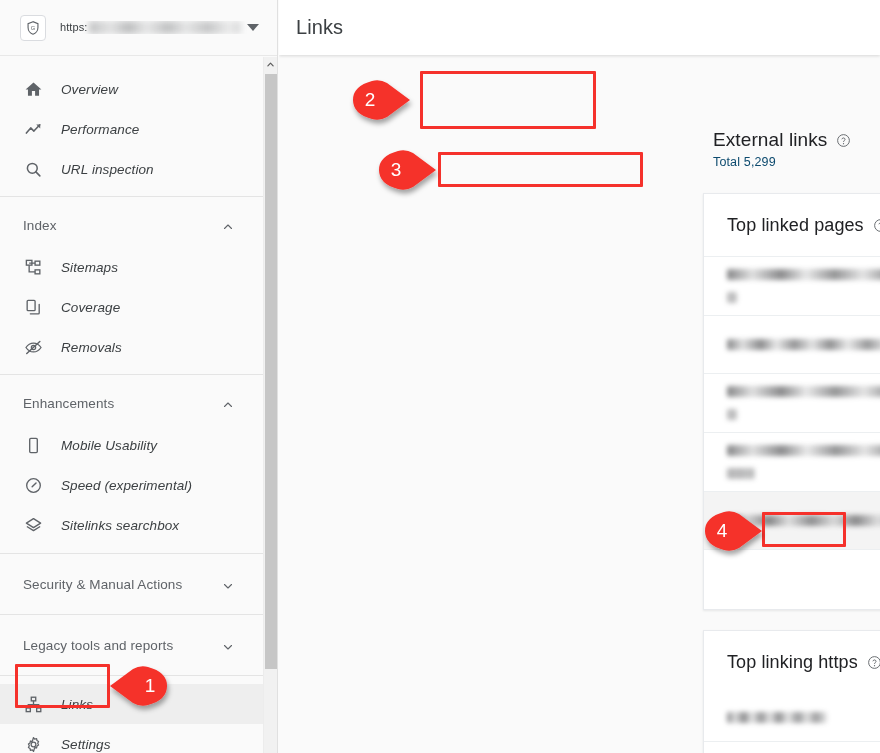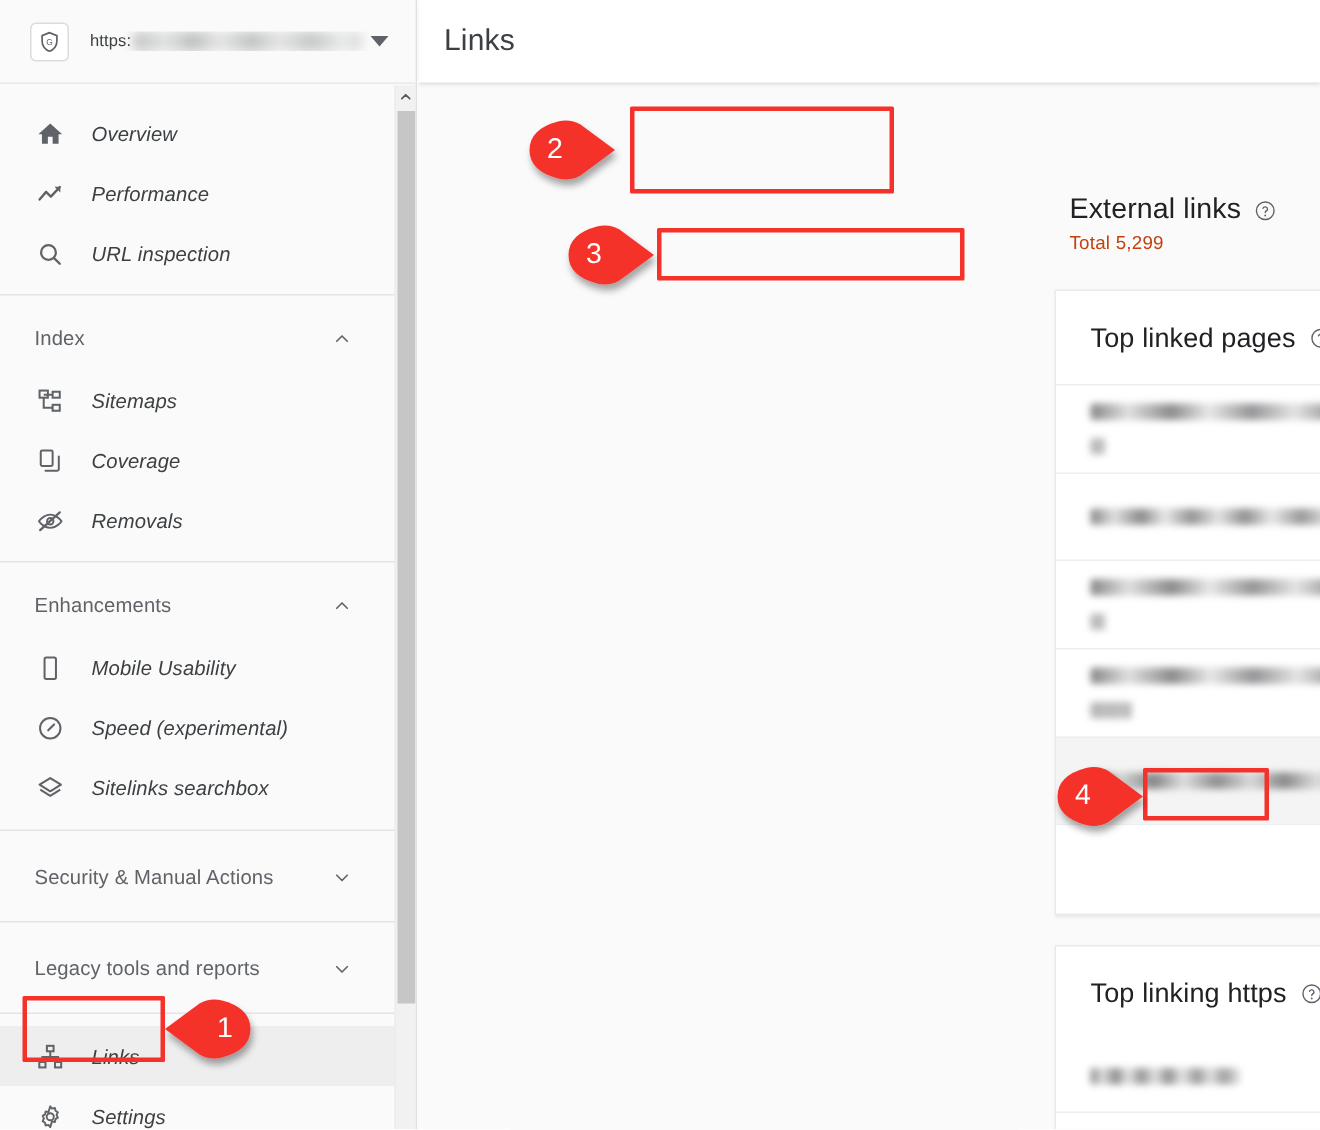--- a/index.html
+++ b/index.html
@@ -200,21 +200,21 @@
     display: flex; align-items: center;
   }
   .sec-title {
     font-size: 19px;
     color: #202124;
     font-weight: 500;
     letter-spacing: .1px;
   }
   .sec-total {
     font-size: 12.5px;
-    color: #c2410c;
+    color: #0c4a6e;
     margin-top: 4px;
     letter-spacing: .15px;
   }
   .help-icon {
     margin-left: 9px;
     width: 15px; height: 15px;
     color: #5f6368;
     flex: 0 0 auto;
   }
 

